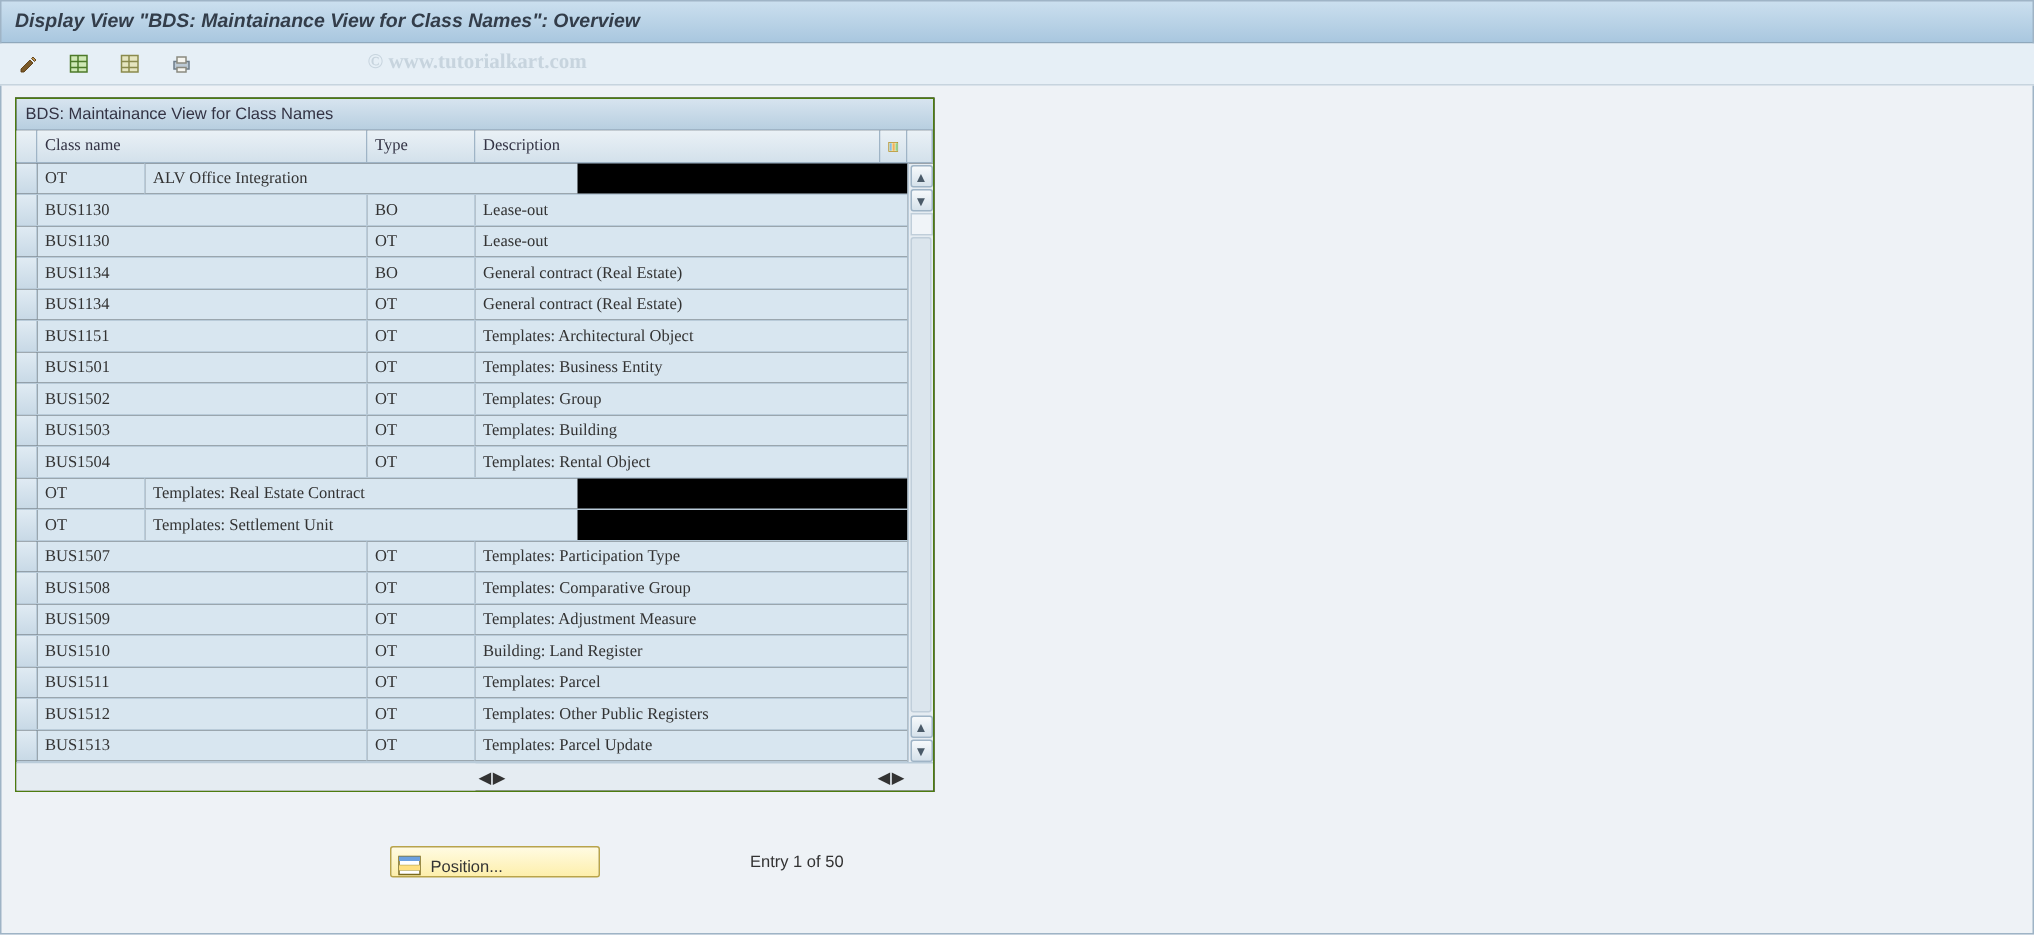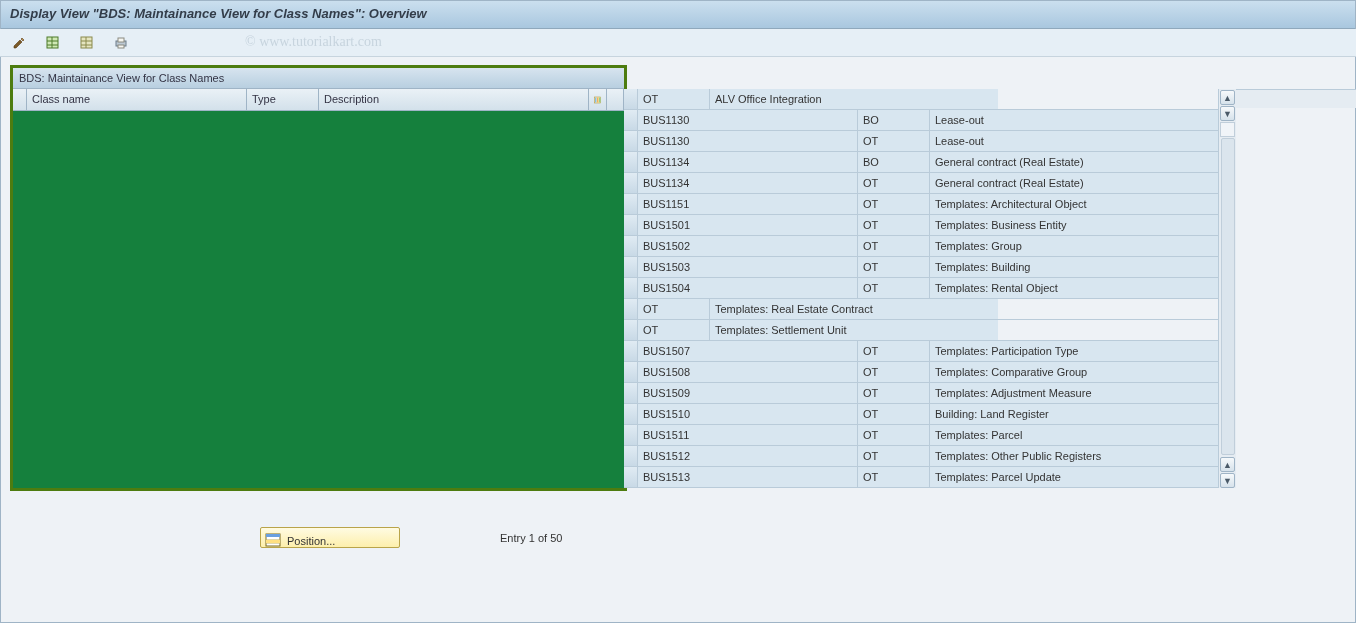--- a/index.html
+++ b/index.html
@@ -27,20 +27,21 @@
 
   .toolbar {
     background: #e6eff6;
     height: 27px;
     border-bottom: 1px solid #c7d4de;
     display: flex;
     align-items: center;
     padding-left: 10px;
     gap: 16px;
     position: relative;
+    font-weight: bold;
   }
 
   .toolbar .tool-btn {
     width: 18px;
     height: 18px;
     display: inline-flex;
     align-items: center;
     justify-content: center;
     cursor: pointer;
   }
@@ -53,38 +54,39 @@
     color: #c7d4de;
     font-family: Georgia, serif;
   }
 
   .content-area {
     padding: 8px 10px;
   }
 
   .panel {
     width: 611px;
-    border: 3px solid #4d7c0f;
+    border: 1px solid #4d7c0f;
     position: relative;
-    background: #15803d;
+    background: #000000;
   }
 
   .panel-header {
     background: linear-gradient(to bottom, #d7e4ef 0%, #b8cfe0 100%);
     height: 20px;
     line-height: 20px;
     padding-left: 6px;
     font-size: 11px;
     color: #334;
     border-bottom: 1px solid #9fb4c6;
   }
 
   .table-wrapper {
     display: flex;
-    flex-direction: row;
+    flex-direction: column;
+    font-family: Liberation Serif, serif;
   }
 
   .header-row {
     display: flex;
     height: 21px;
     background: linear-gradient(to bottom, #eaf1f6 0%, #d3e1eb 100%);
     border-bottom: 1px solid #9fb4c6;
   }
   .header-row .hcell {
     border-right: 1px solid #9fb4c6;

